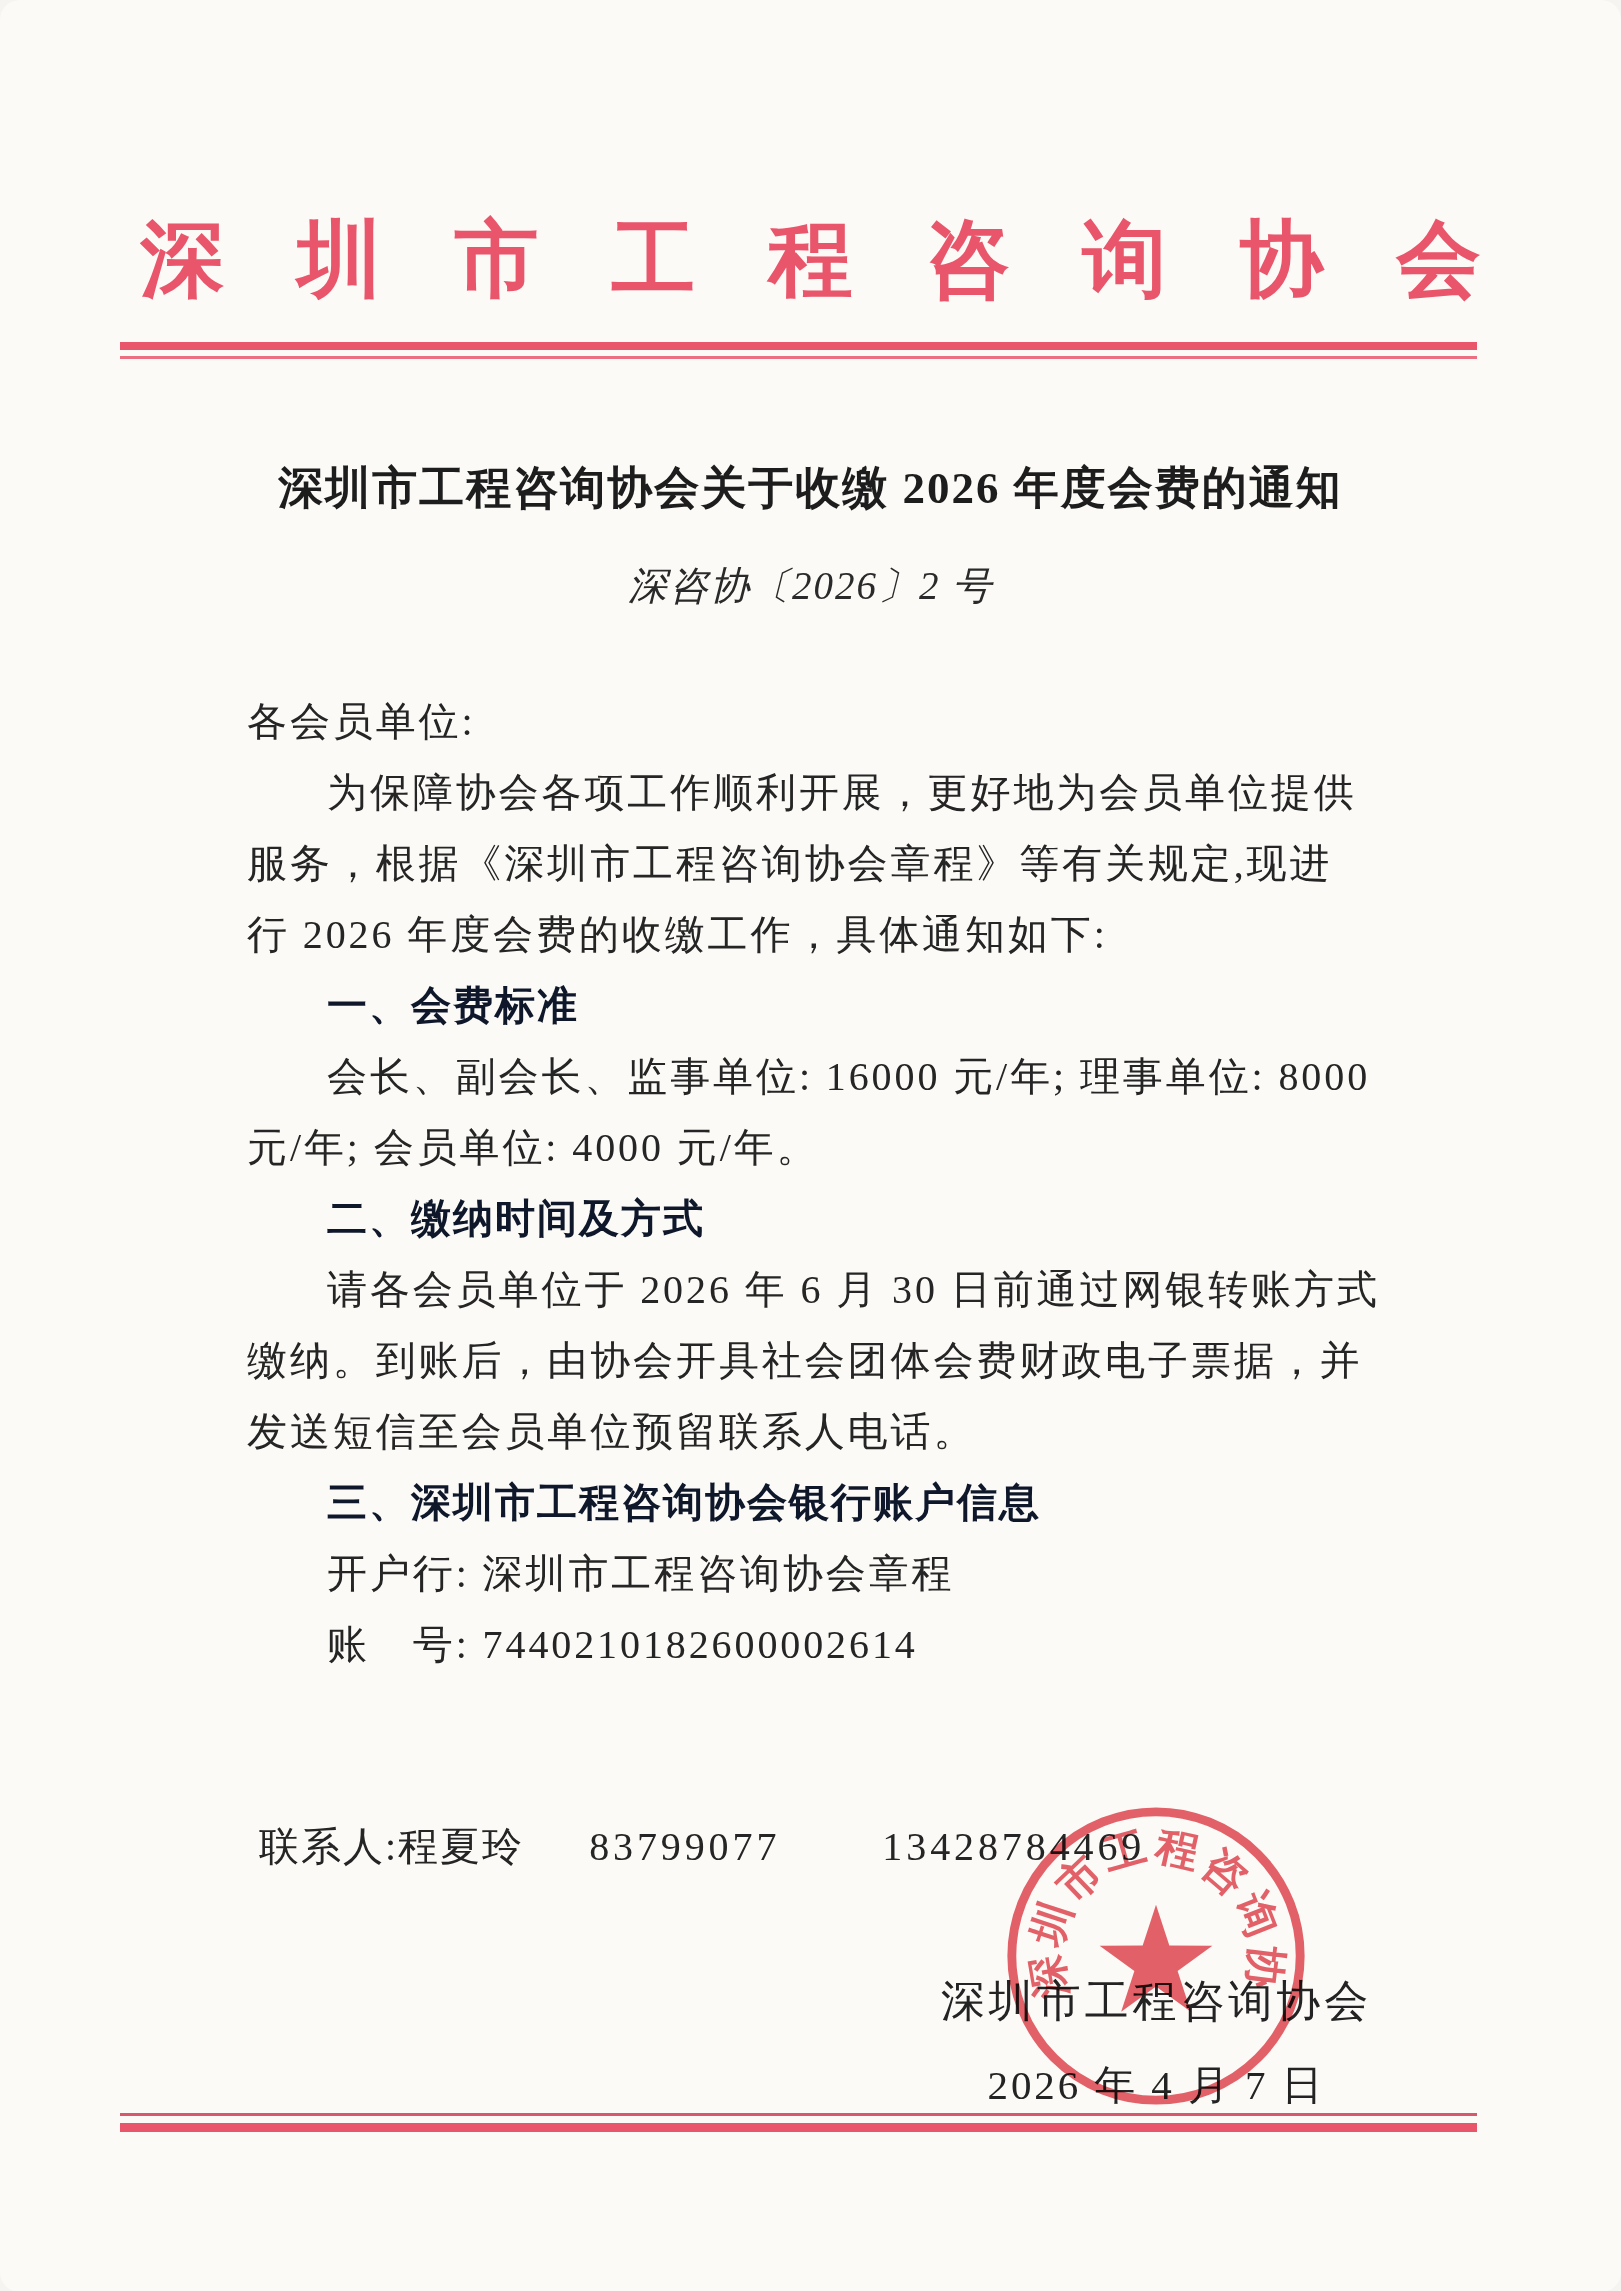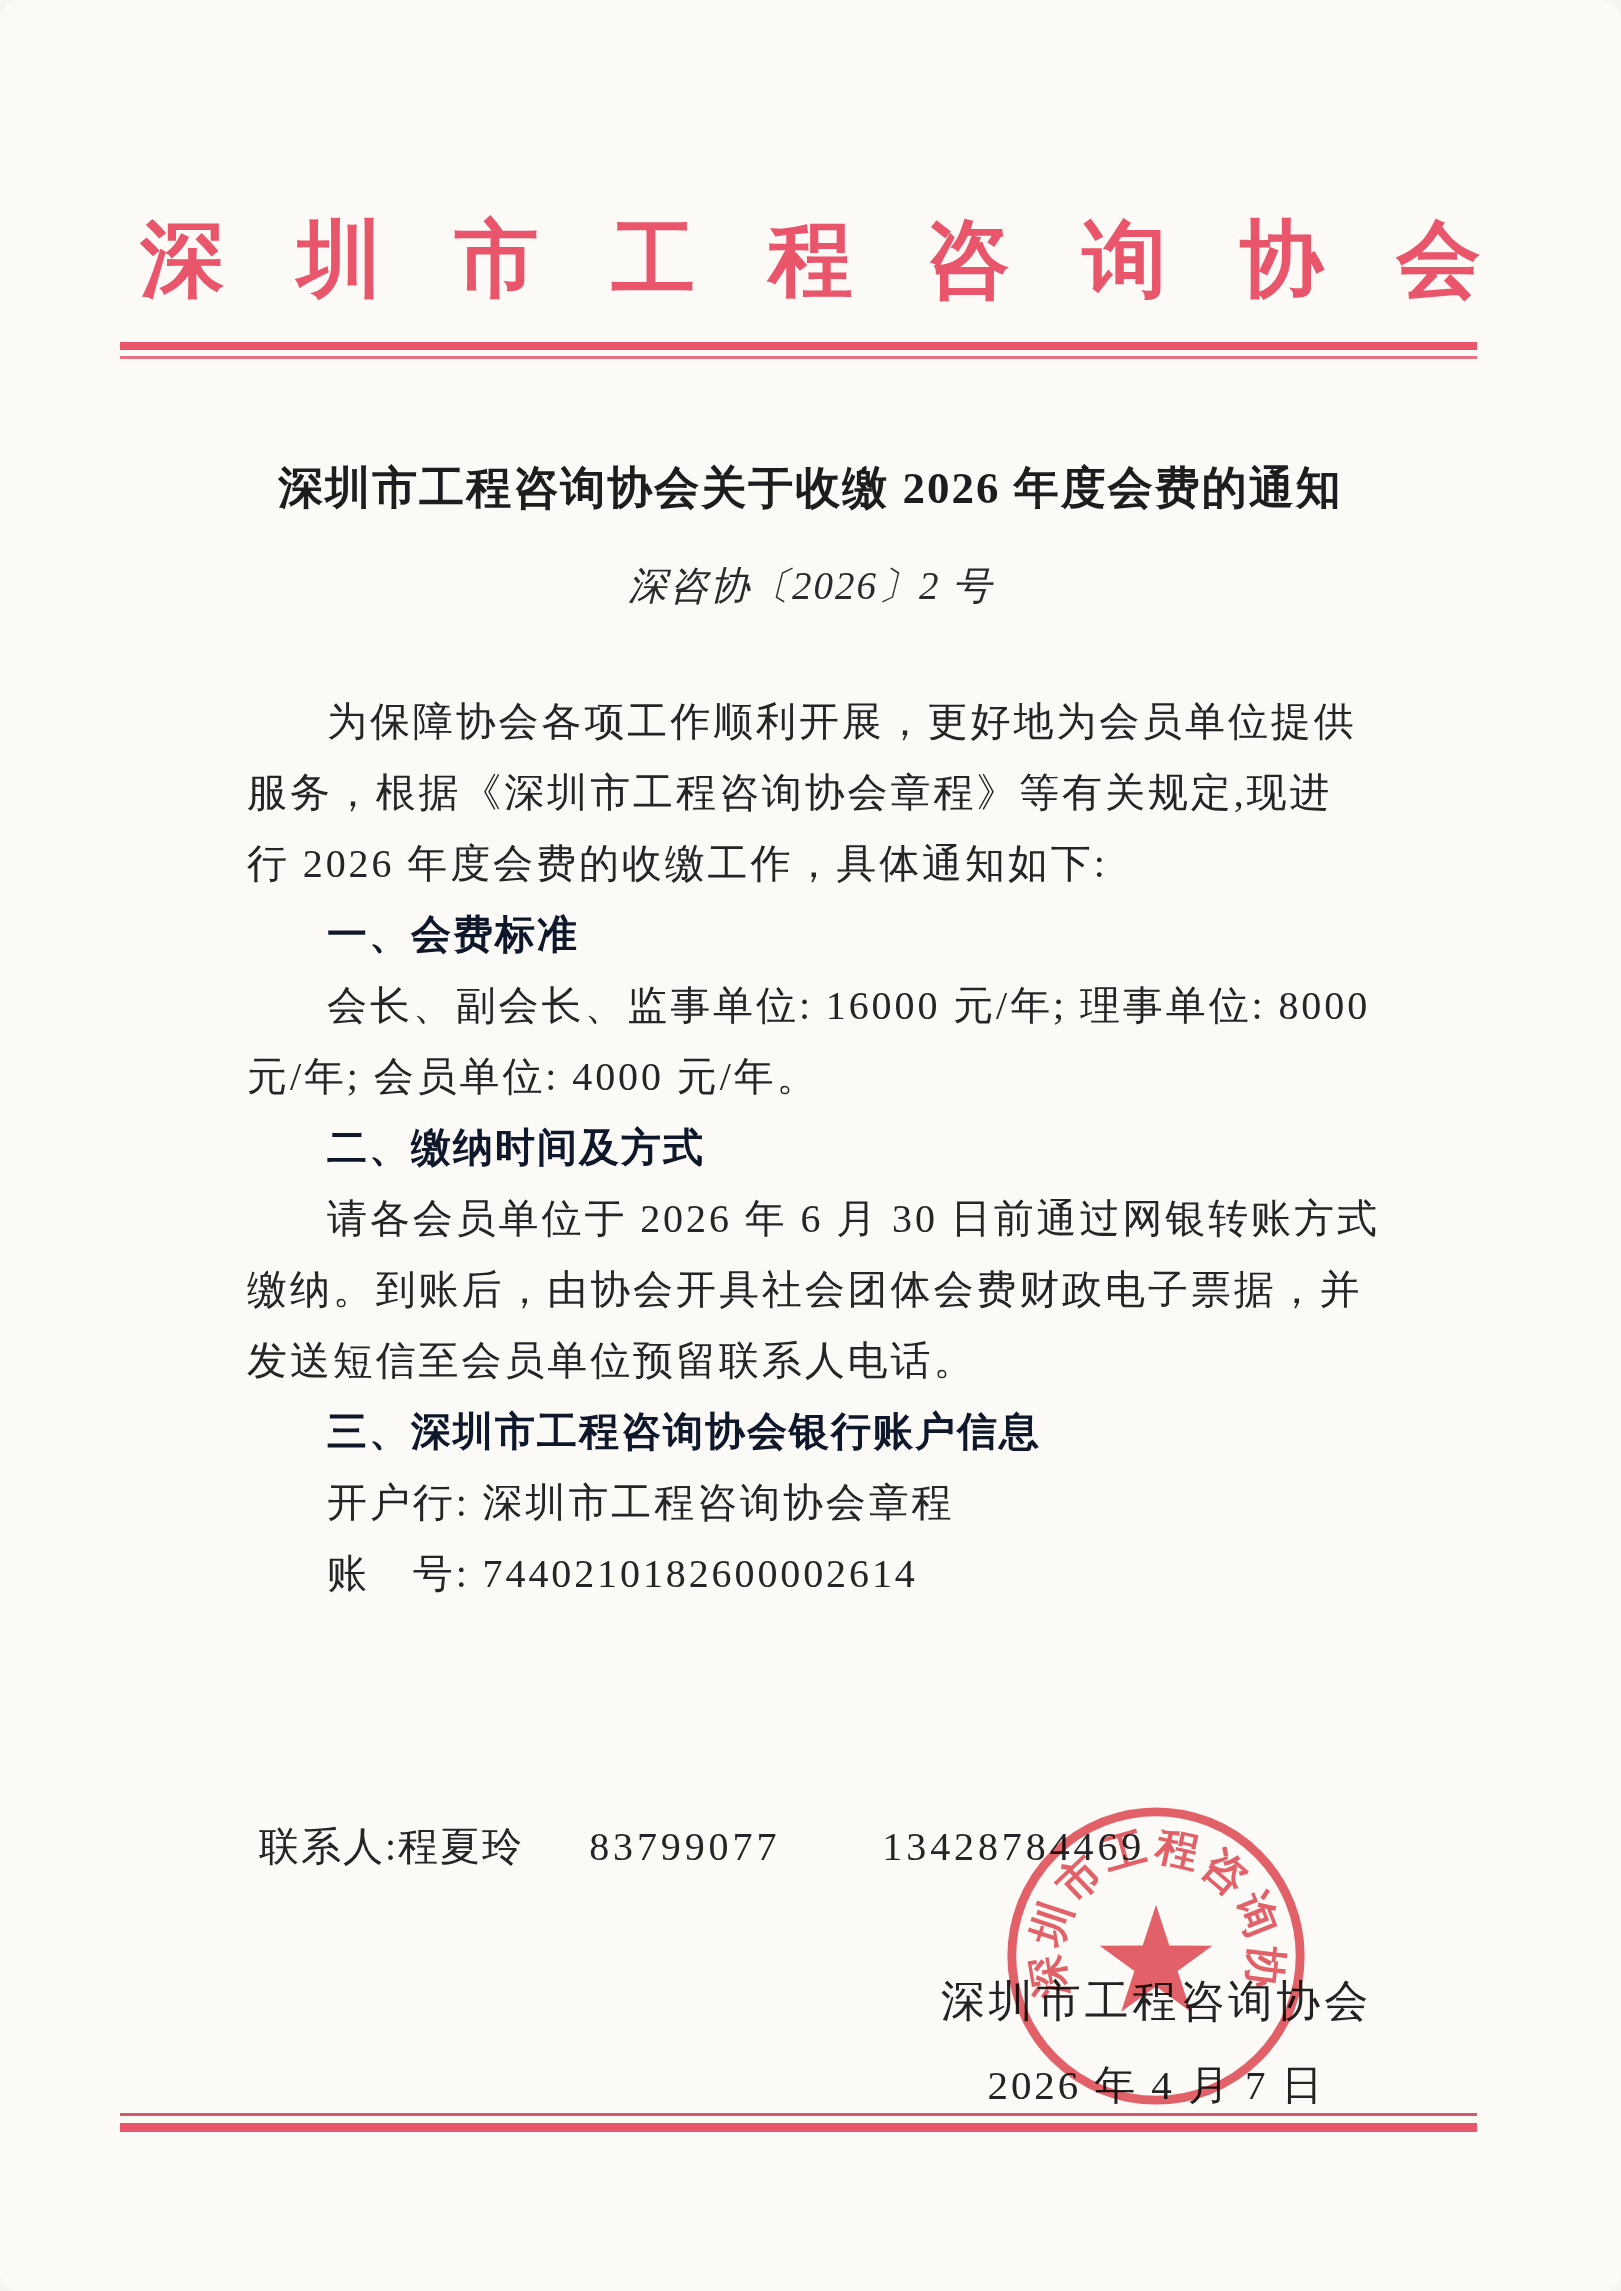--- a/index.html
+++ b/index.html
@@ -88,20 +88,21 @@
   <div class="letterhead">深圳市工程咨询协会</div>
 
   <div class="rule rule-top-thick"></div>
   <div class="rule rule-top-thin"></div>
 
   <div class="doc-title">深圳市工程咨询协会关于收缴 2026 年度会费的通知</div>
 
   <div class="doc-number">深咨协〔2026〕2 号</div>
 
   <div class="body-text">
+    <div class="salutation">各会员单位:</div>
     <div class="para">为保障协会各项工作顺利开展，更好地为会员单位提供
 服务，根据《深圳市工程咨询协会章程》等有关规定,现进
 行 2026 年度会费的收缴工作，具体通知如下:</div>
     <div class="heading">一、会费标准</div>
     <div class="para">会长、副会长、监事单位: 16000 元/年; 理事单位: 8000
 元/年; 会员单位: 4000 元/年。</div>
     <div class="heading">二、缴纳时间及方式</div>
     <div class="para">请各会员单位于 2026 年 6 月 30 日前通过网银转账方式
 缴纳。到账后，由协会开具社会团体会费财政电子票据，并
 发送短信至会员单位预留联系人电话。</div>

